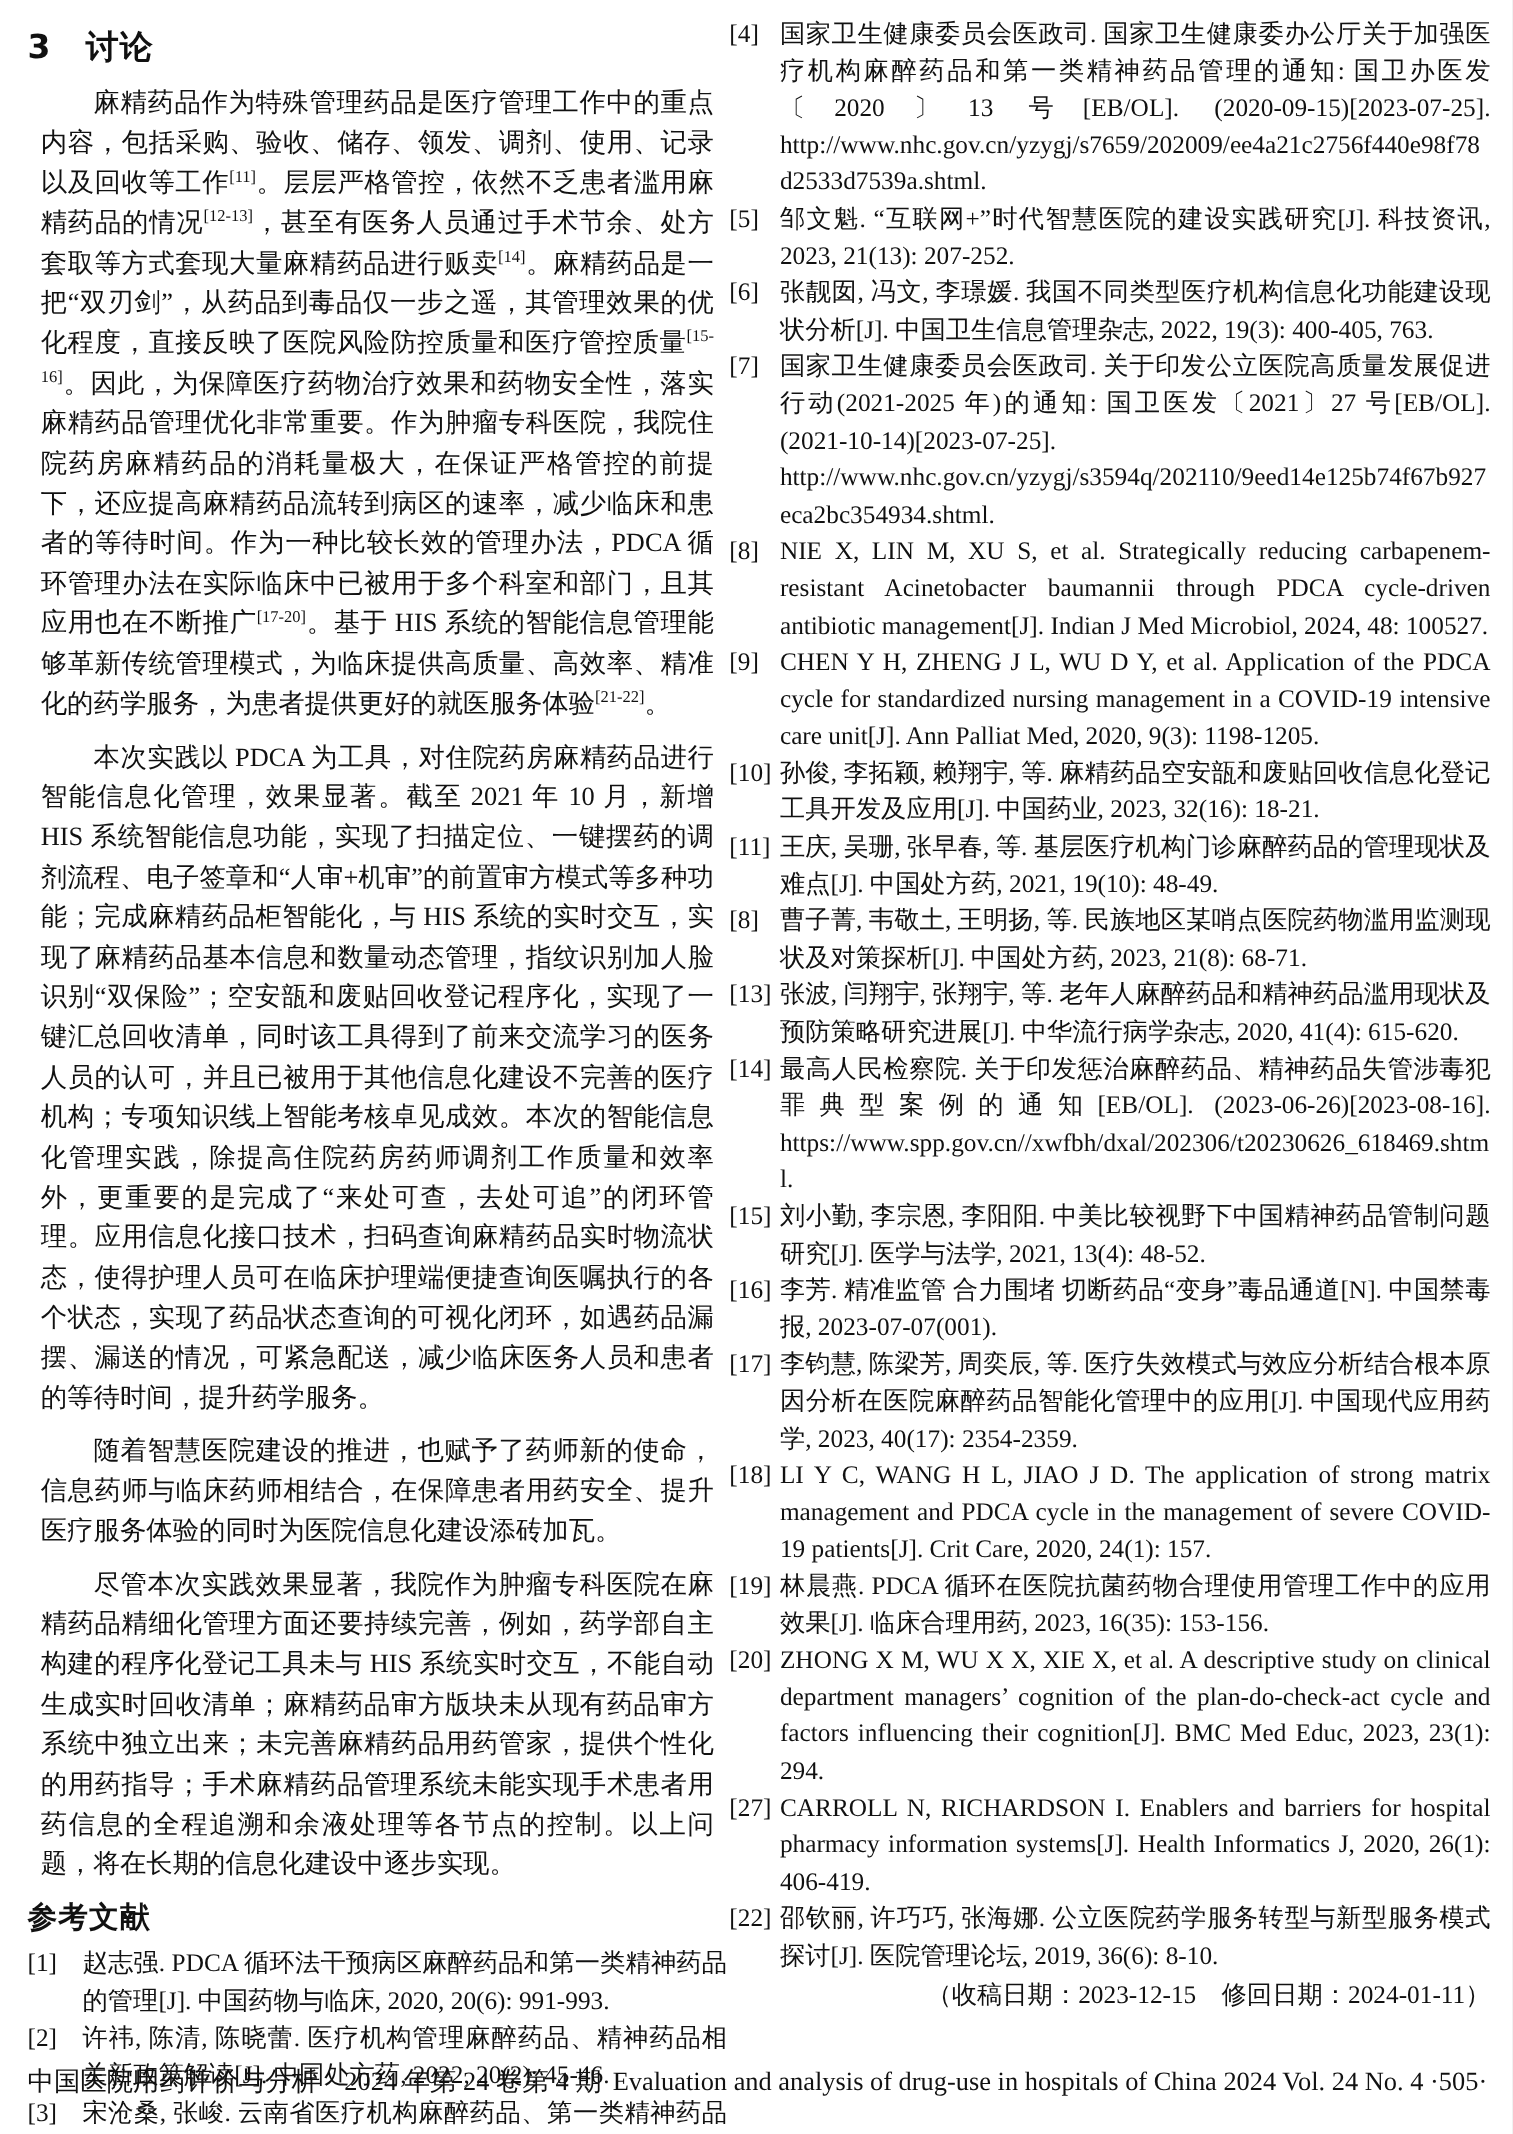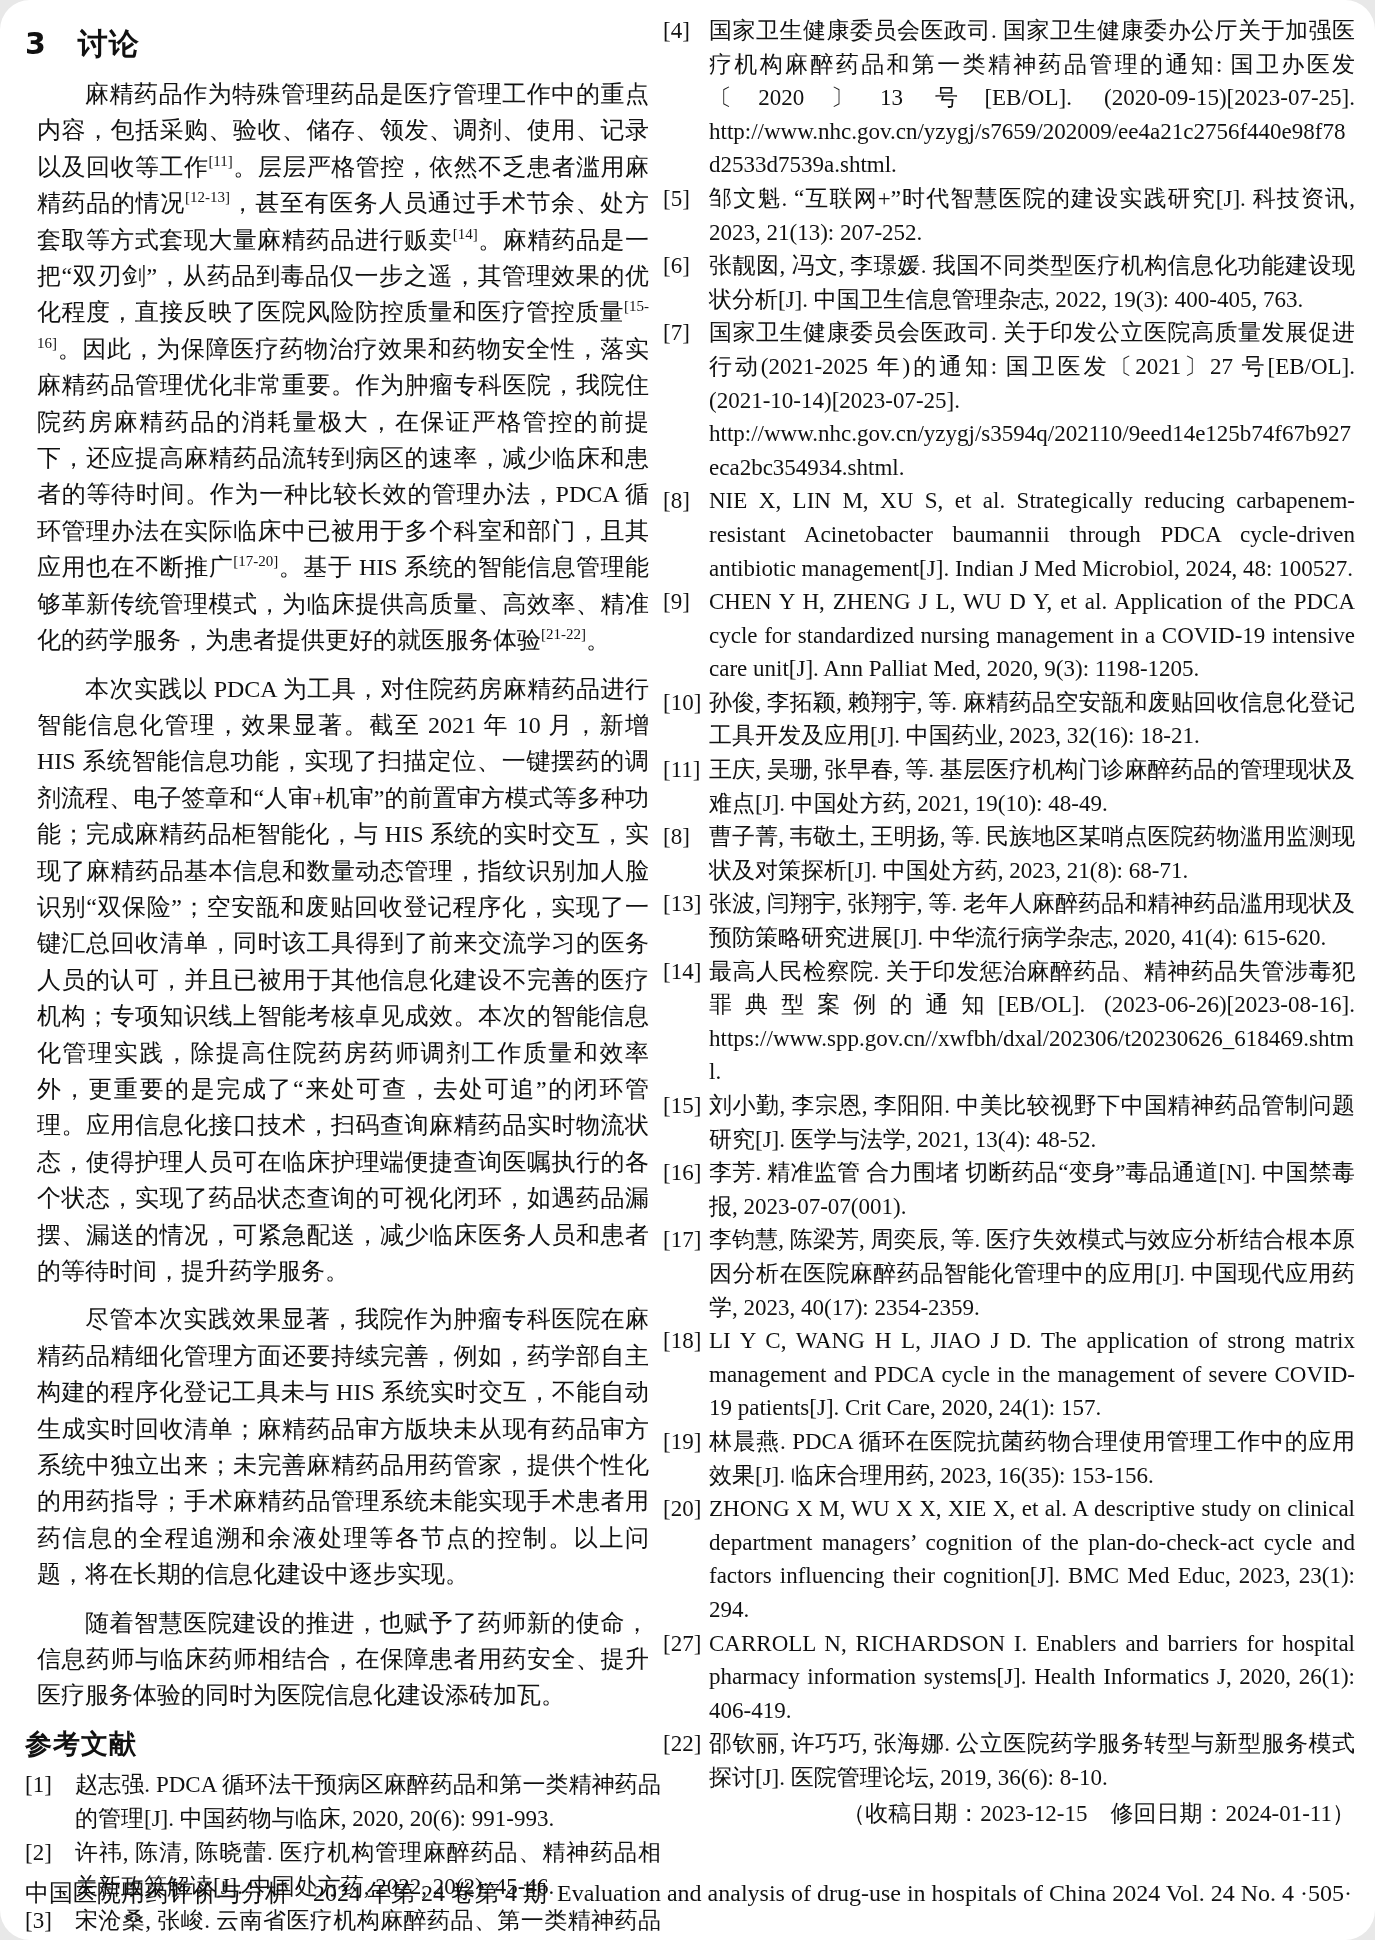--- a/index.html
+++ b/index.html
@@ -5,21 +5,20 @@
   html, body { margin: 0; padding: 0; background: #e8e8e8; }
   .page {
     position: relative;
     width: 1375px;
     height: 1940px;
     margin: 0 auto;
     background: #ffffff;
     color: #111;
     font-family: "Liberation Serif", "DejaVu Serif", serif;
     overflow: hidden;
-    border-radius: 30px;
   }
   .col { position: absolute; top: 0; }
   .col-left  { left: 25px;  top: 24px;  width: 636px; }
   .col-right { left: 663px; top: 14px;  width: 692px; }
 
   .sec-heading {
     font-family: "DejaVu Sans", "Liberation Sans", sans-serif;
     font-weight: 700;
     font-size: 30px;
     line-height: 40px;
@@ -87,22 +86,22 @@
 <body>
 
 <div class="page">
 
   <div class="col col-left">
     <h2 class="sec-heading">3　讨论</h2>
 
     <div class="paras">
         <p class="para">麻精药品作为特殊管理药品是医疗管理工作中的重点内容，包括采购、验收、储存、领发、调剂、使用、记录以及回收等工作<sup>[11]</sup>。层层严格管控，依然不乏患者滥用麻精药品的情况<sup>[12-13]</sup>，甚至有医务人员通过手术节余、处方套取等方式套现大量麻精药品进行贩卖<sup>[14]</sup>。麻精药品是一把“双刃剑”，从药品到毒品仅一步之遥，其管理效果的优化程度，直接反映了医院风险防控质量和医疗管控质量<sup>[15-16]</sup>。因此，为保障医疗药物治疗效果和药物安全性，落实麻精药品管理优化非常重要。作为肿瘤专科医院，我院住院药房麻精药品的消耗量极大，在保证严格管控的前提下，还应提高麻精药品流转到病区的速率，减少临床和患者的等待时间。作为一种比较长效的管理办法，PDCA 循环管理办法在实际临床中已被用于多个科室和部门，且其应用也在不断推广<sup>[17-20]</sup>。基于 HIS 系统的智能信息管理能够革新传统管理模式，为临床提供高质量、高效率、精准化的药学服务，为患者提供更好的就医服务体验<sup>[21-22]</sup>。</p>
         <p class="para">本次实践以 PDCA 为工具，对住院药房麻精药品进行智能信息化管理，效果显著。截至 2021 年 10 月，新增 HIS 系统智能信息功能，实现了扫描定位、一键摆药的调剂流程、电子签章和“人审+机审”的前置审方模式等多种功能；完成麻精药品柜智能化，与 HIS 系统的实时交互，实现了麻精药品基本信息和数量动态管理，指纹识别加人脸识别“双保险”；空安瓿和废贴回收登记程序化，实现了一键汇总回收清单，同时该工具得到了前来交流学习的医务人员的认可，并且已被用于其他信息化建设不完善的医疗机构；专项知识线上智能考核卓见成效。本次的智能信息化管理实践，除提高住院药房药师调剂工作质量和效率外，更重要的是完成了“来处可查，去处可追”的闭环管理。应用信息化接口技术，扫码查询麻精药品实时物流状态，使得护理人员可在临床护理端便捷查询医嘱执行的各个状态，实现了药品状态查询的可视化闭环，如遇药品漏摆、漏送的情况，可紧急配送，减少临床医务人员和患者的等待时间，提升药学服务。</p>
+        <p class="para">随着智慧医院建设的推进，也赋予了药师新的使命，信息药师与临床药师相结合，在保障患者用药安全、提升医疗服务体验的同时为医院信息化建设添砖加瓦。</p>
         <p class="para">尽管本次实践效果显著，我院作为肿瘤专科医院在麻精药品精细化管理方面还要持续完善，例如，药学部自主构建的程序化登记工具未与 HIS 系统实时交互，不能自动生成实时回收清单；麻精药品审方版块未从现有药品审方系统中独立出来；未完善麻精药品用药管家，提供个性化的用药指导；手术麻精药品管理系统未能实现手术患者用药信息的全程追溯和余液处理等各节点的控制。以上问题，将在长期的信息化建设中逐步实现。</p>
-        <p class="para">随着智慧医院建设的推进，也赋予了药师新的使命，信息药师与临床药师相结合，在保障患者用药安全、提升医疗服务体验的同时为医院信息化建设添砖加瓦。</p>
       </div>
 
     <h3 class="ref-heading">参考文献</h3>
 
     <div class="ref-list">
         <div class="ref-item">
           <span class="ref-label">[1]</span>
           <span class="ref-text">赵志强. PDCA 循环法干预病区麻醉药品和第一类精神药品的管理[J]. 中国药物与临床, 2020, 20(6): 991-993.</span>
         </div>
         <div class="ref-item">

